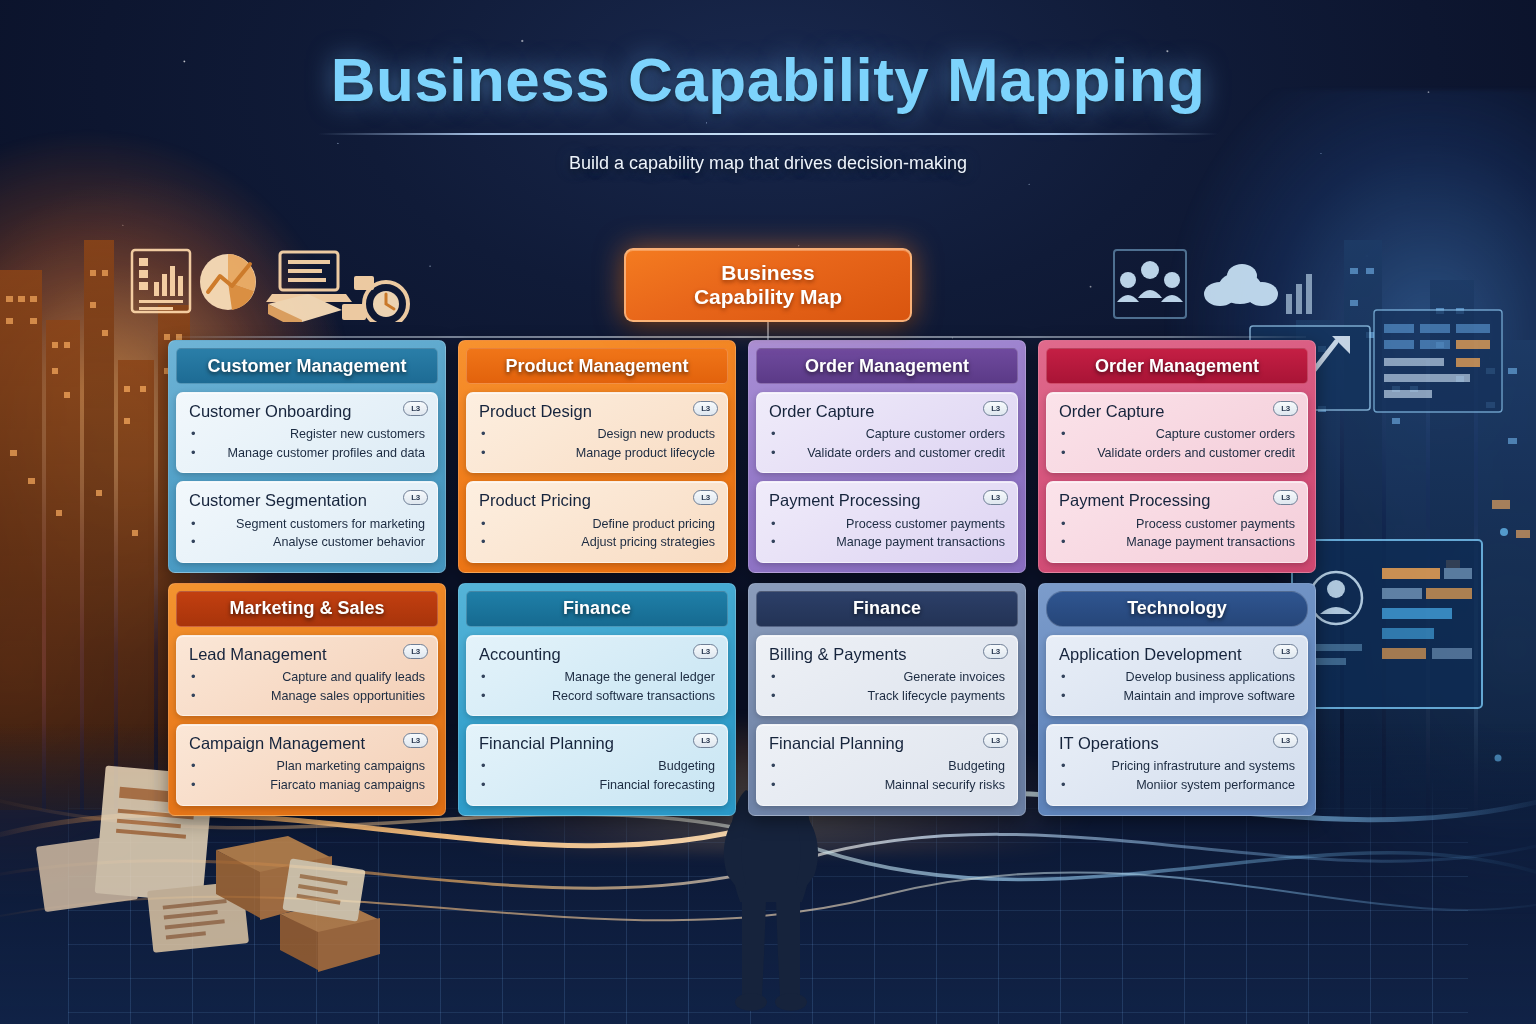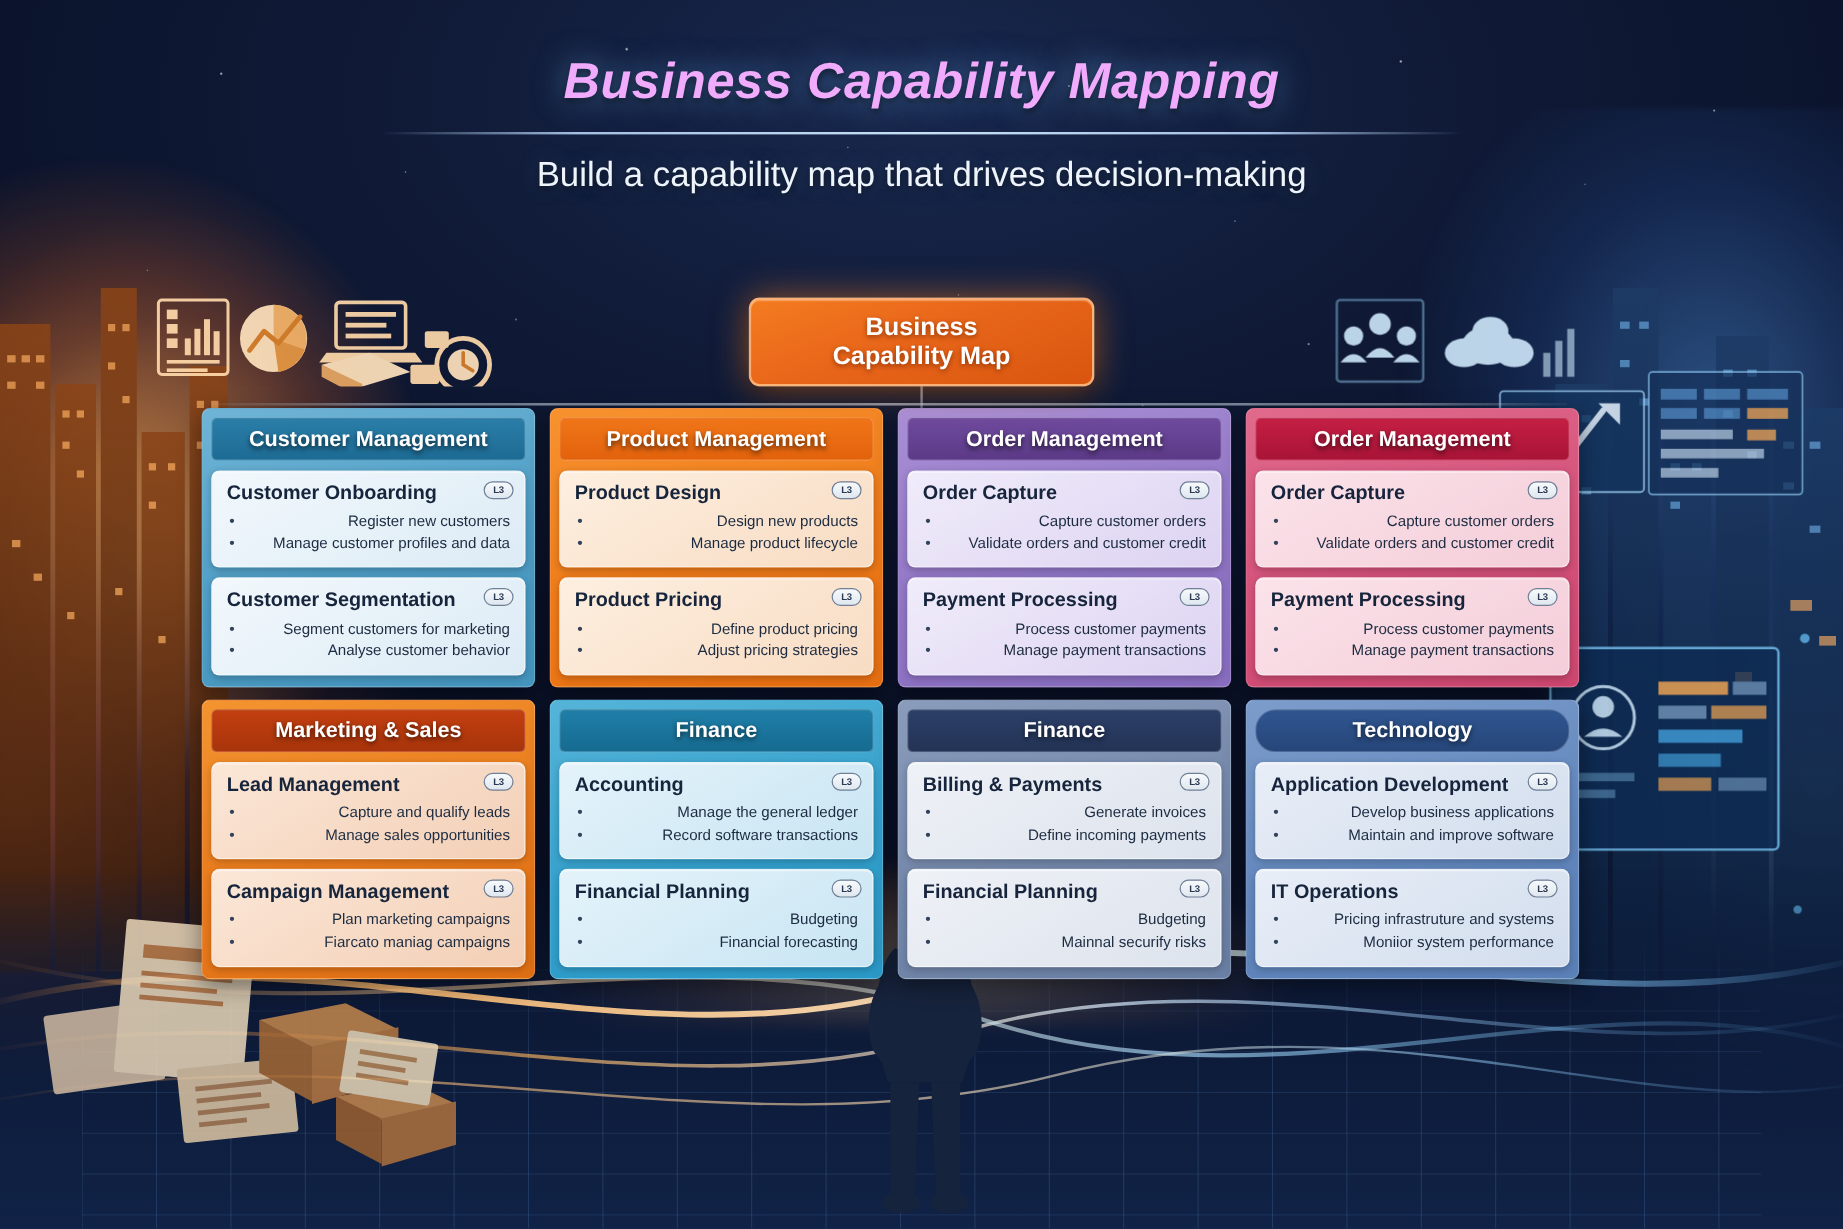--- a/index.html
+++ b/index.html
@@ -97,31 +97,30 @@
 
   
   .docs { position: absolute; left: 30px; bottom: 40px; width: 360px; height: 230px; opacity: .95; }
 
   
   .techpanels { position: absolute; right: 10px; top: 300px; width: 290px; height: 560px; opacity: .92; }
 
   
   .header { position: absolute; left: 0; top: 44px; width: 1536px; text-align: center; z-index: 8; }
   .title {
-    font-size: 42px; font-weight: 700; letter-spacing: .5px;
-    color: #f0abfc;
+    font-size: 62px; font-weight: 700; letter-spacing: .5px;
+    color: #7dd3fc;
     text-shadow: 0 0 26px rgba(120,190,255,.55), 0 2px 6px rgba(0,0,0,.75);
-    font-style: italic;
   }
   .title-rule {
     width: 900px; height: 2px; margin: 18px auto 0;
     background: linear-gradient(to right, rgba(160,200,255,0), rgba(190,220,255,.85) 18%, rgba(210,235,255,.95) 50%, rgba(190,220,255,.85) 82%, rgba(160,200,255,0));
   }
   .subtitle {
-    margin-top: 18px; font-size: 29px; font-weight: 400; color: #eef4fb;
+    margin-top: 18px; font-size: 18px; font-weight: 400; color: #eef4fb;
     text-shadow: 0 2px 8px rgba(0,0,0,.8), 0 0 16px rgba(110,170,240,.35);
   }
 
   
   .root-node {
     position: absolute; left: 624px; top: 248px; width: 288px; height: 74px; z-index: 9;
     border-radius: 9px;
     background: linear-gradient(160deg, #f47b20 0%, #e8661a 45%, #d9550f 100%);
     border: 2px solid rgba(255,200,150,.75);
     box-shadow: 0 0 28px rgba(255,130,40,.55), inset 0 1px 0 rgba(255,230,200,.35), 0 6px 16px rgba(0,0,0,.45);
@@ -161,21 +160,21 @@
     border: 1px solid rgba(255,255,255,.20);
   }
   .cap-card {
     border-radius: 7px; padding: 9px 12px 10px;
     margin-bottom: 8px; position: relative;
     box-shadow: 0 2px 6px rgba(0,0,0,.22), inset 0 1px 0 rgba(255,255,255,.55);
     border: 1px solid rgba(255,255,255,.42);
   }
   .cap-card:last-child { margin-bottom: 0; }
   .cap-title {
-    font-size: 16.5px; font-weight: 700; color: #16243c;
+    font-size: 16.5px; font-weight: 400; color: #16243c;
     margin-bottom: 5px; padding-right: 32px; line-height: 1.1;
   }
   .cap-list { list-style: none; }
   .cap-list li {
     font-size: 12.6px; color: #1c2b41; line-height: 1.48;
     padding-left: 14px; position: relative; white-space: nowrap; text-align: right;
   }
   .cap-list li::before {
     content: "•"; position: absolute; left: 2px; top: -1px;
     color: #33435c; font-size: 13px;
@@ -648,21 +647,21 @@
           </ul>
         </div>
       </div>
       <div class="col c-slate">
         <div class="col-head">Finance</div>
         <div class="cap-card">
           <div class="badge">L3</div>
           <div class="cap-title">Billing &amp; Payments</div>
           <ul class="cap-list">
             <li>Generate invoices</li>
-            <li>Define incoming payments</li>
+            <li>Track lifecycle payments</li>
           </ul>
         </div>
         <div class="cap-card">
           <div class="badge">L3</div>
           <div class="cap-title">Financial Planning</div>
           <ul class="cap-list">
             <li>Budgeting</li>
             <li>Mainnal securify risks</li>
           </ul>
         </div>

